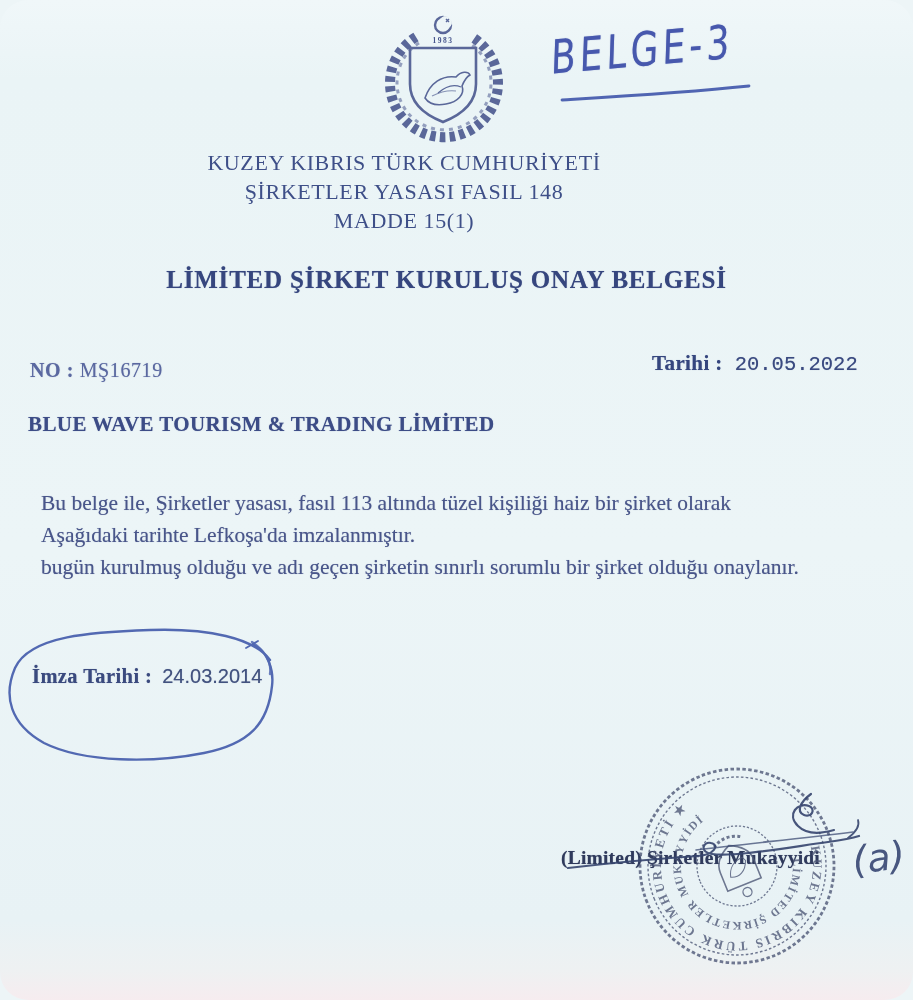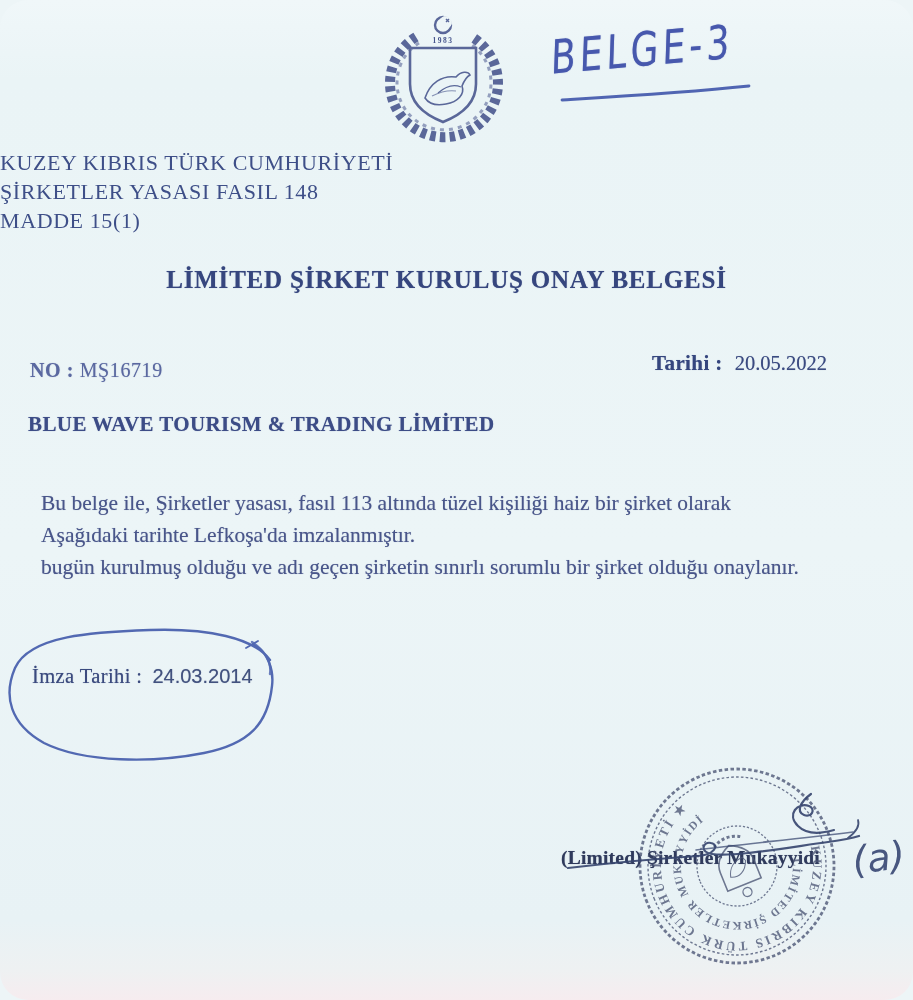--- a/index.html
+++ b/index.html
@@ -8,45 +8,45 @@
     font-family:"Liberation Serif",serif;
     background:#edf5f7;
   }
   .page{
     position:relative;width:913px;height:1000px;
     background:linear-gradient(180deg,#f0f7f9 0%,#eaf4f6 8%,#ecf5f7 55%,#e8f2f5 92%,#eef1f2 97%,#f6ecef 100%);
     border-radius:28px;
   }
   .abs{position:absolute;}
   .hdr{
-    left:0;top:148px;width:808px;
+    left:0;top:148px;width:808px;text-align:center;
     font-size:22px;line-height:29px;letter-spacing:0.6px;color:#3e4f88;
   }
   .doc-title{
     left:0;top:266px;width:893px;text-align:center;
     font-size:25px;font-weight:bold;letter-spacing:0.8px;color:#36467e;
     text-shadow:0 0 0.8px rgba(54,70,126,0.6);
   }
   .no-row{left:30px;top:359px;font-size:20px;color:#5a68a0;letter-spacing:0.6px;
     text-shadow:0 0 1px rgba(90,104,160,0.5);}
   .no-row .lbl{font-weight:bold;}
   .tarih-row{left:652px;top:351px;font-size:21px;color:#35467e;}
   .tarih-row .lbl{font-weight:bold;letter-spacing:0.4px;text-shadow:0 0 0.7px rgba(53,70,126,0.6);}
-  .tarih-row .val{font-family:Liberation Serif, serif;font-size:20.5px;color:#3a4a80;
+  .tarih-row .val{font-family:Liberation Mono, monospace;font-size:20.5px;color:#3a4a80;
     margin-left:12px;text-shadow:0 0 0.7px rgba(58,74,128,0.5);}
   .company{
     left:28px;top:412px;font-size:21px;font-weight:bold;letter-spacing:0.4px;color:#3c4c86;
     text-shadow:0 0 0.9px rgba(60,76,134,0.55);
   }
   .body-par{
     left:41px;top:488px;width:840px;font-size:21.5px;line-height:31.8px;color:#49568a;
     text-shadow:0 0 0.8px rgba(73,86,138,0.5);
   }
   .imza-row{left:32px;top:665px;font-size:20.5px;color:#3a4a7e;}
-  .imza-row .lbl{font-weight:normal;letter-spacing:0.4px;text-shadow:0 0 0.8px rgba(58,74,126,0.6);}
+  .imza-row .lbl{font-weight:bold;letter-spacing:0.4px;text-shadow:0 0 0.8px rgba(58,74,126,0.6);}
   .imza-row .val{font-family:"Liberation Sans",sans-serif;font-size:20px;margin-left:10px;
     color:#42527f;text-shadow:0 0 0.8px rgba(66,82,127,0.5);}
   .signatory{
     left:561px;top:847px;font-size:19.5px;font-weight:bold;color:#2f3a5c;letter-spacing:0.2px;
     text-shadow:0 0 0.8px rgba(47,58,92,0.6);
   }
   .belge3{
     left:552px;top:30px;
     font-family:"DejaVu Sans",sans-serif;
     font-size:44px;font-weight:500;color:#4758ad;letter-spacing:5px;

